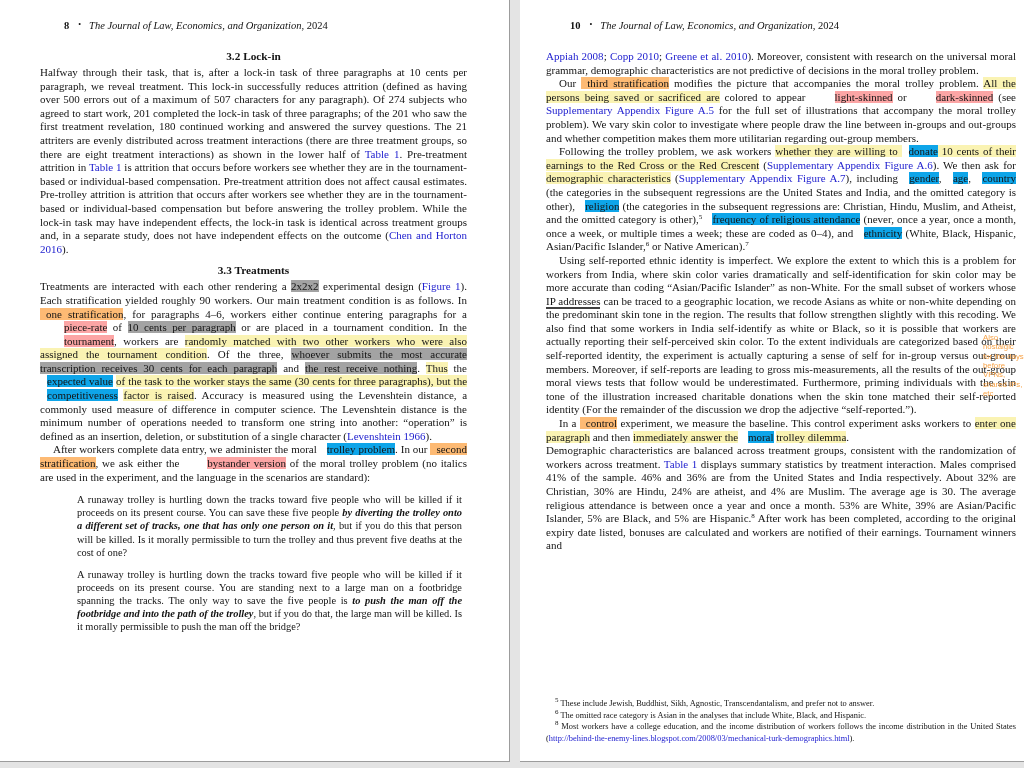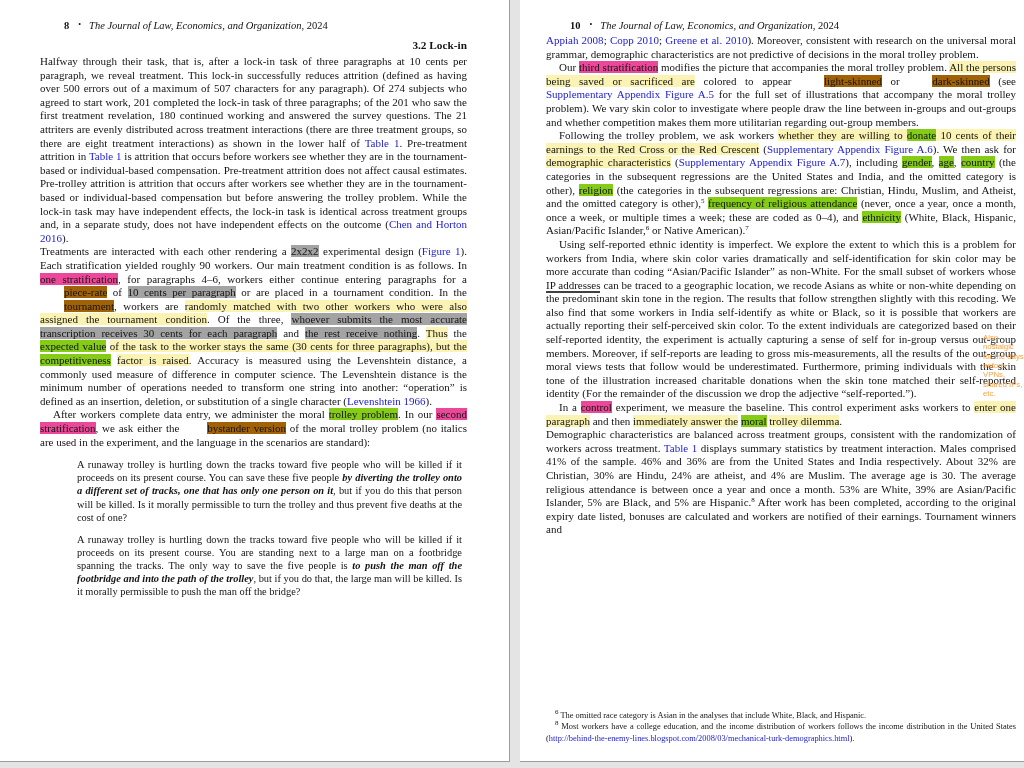--- a/index.html
+++ b/index.html
@@ -14,47 +14,47 @@
     position:absolute; top:0;
     background:#ffffff;
     height:762px;
     box-sizing:border-box;
     border-bottom:1px solid #9c9c9c;
     overflow:hidden;
   }
   .page-left  { left:0;   width:510px; border-right:1px solid #9c9c9c; padding:20px 42px 0 40px; }
   .page-right { left:520px; width:543px; padding:20px 47px 0 26px; }
 
-  .page-header { font-size:10.5px; color:#111; margin-bottom:3px;padding-left:24px; }
+  .page-header { font-size:10.5px; color:#111; margin-bottom:19px;padding-left:24px; }
   .page-num { font-weight:bold; }
   .hdr-bullet { font-size:8px; vertical-align:2px; margin:0 8px 0 9px; }
   .journal-title { font-style:italic; }
 
   .block { color:#141414; }
   .block-para {
     font-size:11px; line-height:13.6px;
     text-align:justify;
   }
   .block-para.indent { text-indent:13px; }
   .block-heading {
     font-size:11.3px; font-weight:bold;
-    text-align:right;
+    text-align:center;
     margin:8px 0 4px 0;
   }
   .block-quote {
     font-size:10.4px; line-height:13.1px;
     text-align:justify;
     margin:9px 5px 9px 37px;
   }
 
   .seg-y  { background:#faf3b3; }
   .seg-g  { background:#a3a3a3; }
-  .seg-pk { background:#ec4899; }
-  .seg-pu { background:#a16207;margin-left:24px; }
-  .seg-c  { background:#84cc16; }
+  .seg-pk { background:#fdba74;padding-left:6px; }
+  .seg-pu { background:#fca5a5;margin-left:24px; }
+  .seg-c  { background:#0ea5e9;margin-left:7px; }
   .seg-bi { font-weight:bold; font-style:italic; }
   .seg-ou { border-bottom:2px solid #404040; }
   a.seg-l { color:#2222cf; text-decoration:none; cursor:pointer; }
 
   sup.fn-marker { font-size:7px; line-height:0; vertical-align:4px; }
 
   .footnotes {
     position:absolute; left:26px; right:47px; bottom:17px;
   }
   .block-footnote {
@@ -76,40 +76,42 @@
 
 <div class="spread">
 
   <div class="page page-left">
     <div class="page-header">
       <span class="page-num">8</span><span class="hdr-bullet">•</span><span class="journal-title">The Journal of Law, Economics, and Organization</span><span>, 2024</span>
     </div>
     <div class="page-body">
         <div class="block block-heading">3.2 Lock-in</div>
         <div class="block block-para"><span class="seg-p">Halfway through their task, that is, after a lock-in task of three paragraphs at 10 cents per paragraph, we reveal treatment. This lock-in successfully reduces attrition (defined as having over 500 errors out of a maximum of 507 characters for any paragraph). Of 274 subjects who agreed to start work, 201 completed the lock-in task of three paragraphs; of the 201 who saw the first treatment revelation, 180 continued working and answered the survey questions. The 21 attriters are evenly distributed across treatment interactions (there are three treatment groups, so there are eight treatment interactions) as shown in the lower half of </span><a class="seg-l" href="#">Table 1</a><span class="seg-p">. Pre-treatment attrition in </span><a class="seg-l" href="#">Table 1</a><span class="seg-p"> is attrition that occurs before workers see whether they are in the tournament-based or individual-based compensation. Pre-treatment attrition does not affect causal estimates. Pre-trolley attrition is attrition that occurs after workers see whether they are in the tournament-based or individual-based compensation but before answering the trolley problem. While the lock-in task may have independent effects, the lock-in task is identical across treatment groups and, in a separate study, does not have independent effects on the outcome (</span><a class="seg-l" href="#">Chen and Horton 2016</a><span class="seg-p">).</span></div>
+        <div class="block block-heading">3.3 Treatments</div>
         <div class="block block-para"><span class="seg-p">Treatments are interacted with each other rendering a </span><span class="seg-g">2x2x2</span><span class="seg-p"> experimental design (</span><a class="seg-l" href="#">Figure 1</a><span class="seg-p">). Each stratification yielded roughly 90 workers. Our main treatment condition is as follows. In </span><span class="seg-pk">one stratification</span><span class="seg-p">, for paragraphs 4–6, workers either continue entering paragraphs for a </span><span class="seg-pu">piece-rate</span><span class="seg-p"> of </span><span class="seg-g">10 cents per paragraph</span><span class="seg-p"> or are placed in a tournament condition. In the </span><span class="seg-pu">tournament</span><span class="seg-p">, workers are </span><span class="seg-y">randomly matched with two other workers who were also assigned the tournament condition</span><span class="seg-p">. Of the three, </span><span class="seg-g">whoever submits the most accurate transcription receives 30 cents for each paragraph</span><span class="seg-p"> and </span><span class="seg-g">the rest receive nothing</span><span class="seg-p">. </span><span class="seg-y">Thus</span><span class="seg-p"> the </span><span class="seg-c">expected value</span><span class="seg-p"> </span><span class="seg-y">of the task to the worker stays the same (30 cents for three paragraphs), but the</span><span class="seg-p"> </span><span class="seg-c">competitiveness</span><span class="seg-p"> </span><span class="seg-y">factor is raised</span><span class="seg-p">. Accuracy is measured using the Levenshtein distance, a commonly used measure of difference in computer science. The Levenshtein distance is the minimum number of operations needed to transform one string into another: “operation” is defined as an insertion, deletion, or substitution of a single character (</span><a class="seg-l" href="#">Levenshtein 1966</a><span class="seg-p">).</span></div>
         <div class="block block-para indent"><span class="seg-p">After workers complete data entry, we administer the moral </span><span class="seg-c">trolley problem</span><span class="seg-p">. In our </span><span class="seg-pk">second stratification</span><span class="seg-p">, we ask either the </span><span class="seg-pu">bystander version</span><span class="seg-p"> of the moral trolley problem (no italics are used in the experiment, and the language in the scenarios are standard):</span></div>
         <div class="block block-quote"><span class="seg-p">A runaway trolley is hurtling down the tracks toward five people who will be killed if it proceeds on its present course. You can save these five people </span><span class="seg-bi">by diverting the trolley onto a different set of tracks, one that has only one person on it</span><span class="seg-p">, but if you do this that person will be killed. Is it morally permissible to turn the trolley and thus prevent five deaths at the cost of one?</span></div>
         <div class="block block-quote"><span class="seg-p">A runaway trolley is hurtling down the tracks toward five people who will be killed if it proceeds on its present course. You are standing next to a large man on a footbridge spanning the tracks. The only way to save the five people is </span><span class="seg-bi">to push the man off the footbridge and into the path of the trolley</span><span class="seg-p">, but if you do that, the large man will be killed. Is it morally permissible to push the man off the bridge?</span></div>
       </div>
   </div>
 
   <div class="page page-right">
     <div class="page-header">
       <span class="page-num">10</span><span class="hdr-bullet">•</span><span class="journal-title">The Journal of Law, Economics, and Organization</span><span>, 2024</span>
     </div>
     <div class="page-body">
         <div class="block block-para"><a class="seg-l" href="#">Appiah 2008</a><span class="seg-p">; </span><a class="seg-l" href="#">Copp 2010</a><span class="seg-p">; </span><a class="seg-l" href="#">Greene et al. 2010</a><span class="seg-p">). Moreover, consistent with research on the universal moral grammar, demographic characteristics are not predictive of decisions in the moral trolley problem.</span></div>
         <div class="block block-para indent"><span class="seg-p">Our </span><span class="seg-pk">third stratification</span><span class="seg-p"> modifies the picture that accompanies the moral trolley problem. </span><span class="seg-y">All the persons being saved or sacrificed are</span><span class="seg-p"> colored to appear </span><span class="seg-pu">light-skinned</span><span class="seg-p"> or </span><span class="seg-pu">dark-skinned</span><span class="seg-p"> (see </span><a class="seg-l" href="#">Supplementary Appendix Figure A.5</a><span class="seg-p"> for the full set of illustrations that accompany the moral trolley problem). We vary skin color to investigate where people draw the line between in-groups and out-groups and whether competition makes them more utilitarian regarding out-group members.</span></div>
         <div class="block block-para indent"><span class="seg-p">Following the trolley problem, we ask workers </span><span class="seg-y">whether they are willing to </span><span class="seg-c">donate</span><span class="seg-y"> 10 cents of their earnings to the Red Cross or the Red Crescent</span><span class="seg-p"> (</span><a class="seg-l" href="#">Supplementary Appendix Figure A.6</a><span class="seg-p">). We then ask for </span><span class="seg-y">demographic characteristics</span><span class="seg-p"> (</span><a class="seg-l" href="#">Supplementary Appendix Figure A.7</a><span class="seg-p">), including </span><span class="seg-c">gender</span><span class="seg-p">, </span><span class="seg-c">age</span><span class="seg-p">, </span><span class="seg-c">country</span><span class="seg-p"> (the categories in the subsequent regressions are the United States and India, and the omitted category is other), </span><span class="seg-c">religion</span><span class="seg-p"> (the categories in the subsequent regressions are: Christian, Hindu, Muslim, and Atheist, and the omitted category is other),</span><sup class="fn-marker">5</sup><span class="seg-p"> </span><span class="seg-c">frequency of religious attendance</span><span class="seg-p"> (never, once a year, once a month, once a week, or multiple times a week; these are coded as 0–4), and </span><span class="seg-c">ethnicity</span><span class="seg-p"> (White, Black, Hispanic, Asian/Pacific Islander,</span><sup class="fn-marker">6</sup><span class="seg-p"> or Native American).</span><sup class="fn-marker">7</sup></div>
         <div class="block block-para indent"><span class="seg-p">Using self-reported ethnic identity is imperfect. We explore the extent to which this is a problem for workers from India, where skin color varies dramatically and self-identification for skin color may be more accurate than coding “Asian/Pacific Islander” as non-White. For the small subset of workers whose </span><span class="seg-ou">IP addresses</span><span class="seg-p"> can be traced to a geographic location, we recode Asians as white or non-white depending on the predominant skin tone in the region. The results that follow strengthen slightly with this recoding. We also find that some workers in India self-identify as white or Black, so it is possible that workers are actually reporting their self-perceived skin color. To the extent individuals are categorized based on their self-reported identity, the experiment is actually capturing a sense of self for in-group versus out-group members. Moreover, if self-reports are leading to gross mis-measurements, all the results of the out-group moral views tests that follow would be underestimated. Furthermore, priming individuals with the skin tone of the illustration increased charitable donations when the skin tone matched their self-reported identity (For the remainder of the discussion we drop the adjective “self-reported.”).</span></div>
         <div class="block block-para indent"><span class="seg-p">In a </span><span class="seg-pk">control</span><span class="seg-p"> experiment, we measure the baseline. This control experiment asks workers to </span><span class="seg-y">enter one paragraph</span><span class="seg-p"> and then </span><span class="seg-y">immediately answer the</span><span class="seg-p"> </span><span class="seg-c">moral</span><span class="seg-p"> </span><span class="seg-y">trolley dilemma</span><span class="seg-p">.</span></div>
         <div class="block block-para"><span class="seg-p">Demographic characteristics are balanced across treatment groups, consistent with the randomization of workers across treatment. </span><a class="seg-l" href="#">Table 1</a><span class="seg-p"> displays summary statistics by treatment interaction. Males comprised 41% of the sample. 46% and 36% are from the United States and India respectively. About 32% are Christian, 30% are Hindu, 24% are atheist, and 4% are Muslim. The average age is 30. The average religious attendance is between once a year and once a month. 53% are White, 39% are Asian/Pacific Islander, 5% are Black, and 5% are Hispanic.</span><sup class="fn-marker">8</sup><span class="seg-p"> After work has been completed, according to the original expiry date listed, bonuses are calculated and workers are notified of their earnings. Tournament winners and</span></div>
       </div>
     <div class="footnotes">
+        <div class="block block-footnote"><sup class="fn-marker">5</sup><span class="seg-p"> These include Jewish, Buddhist, Sikh, Agnostic, Transcendantalism, and prefer not to answer.</span></div>
         <div class="block block-footnote"><sup class="fn-marker">6</sup><span class="seg-p"> The omitted race category is Asian in the analyses that include White, Black, and Hispanic.</span></div>
         <div class="block block-footnote"><sup class="fn-marker">8</sup><span class="seg-p"> Most workers have a college education, and the income distribution of workers follows the income distribution in the United States (</span><a class="seg-l" href="#">http://behind-the-enemy-lines.blogspot.com/2008/03/mechanical-turk-demographics.html</a><span class="seg-p">).</span></div>
       </div>
   </div>
 
   <div class="margin-note">Also nostalgic for the days before VPNs, shared IPs, etc.</div>
 
 </div>
 
 </body></html>

